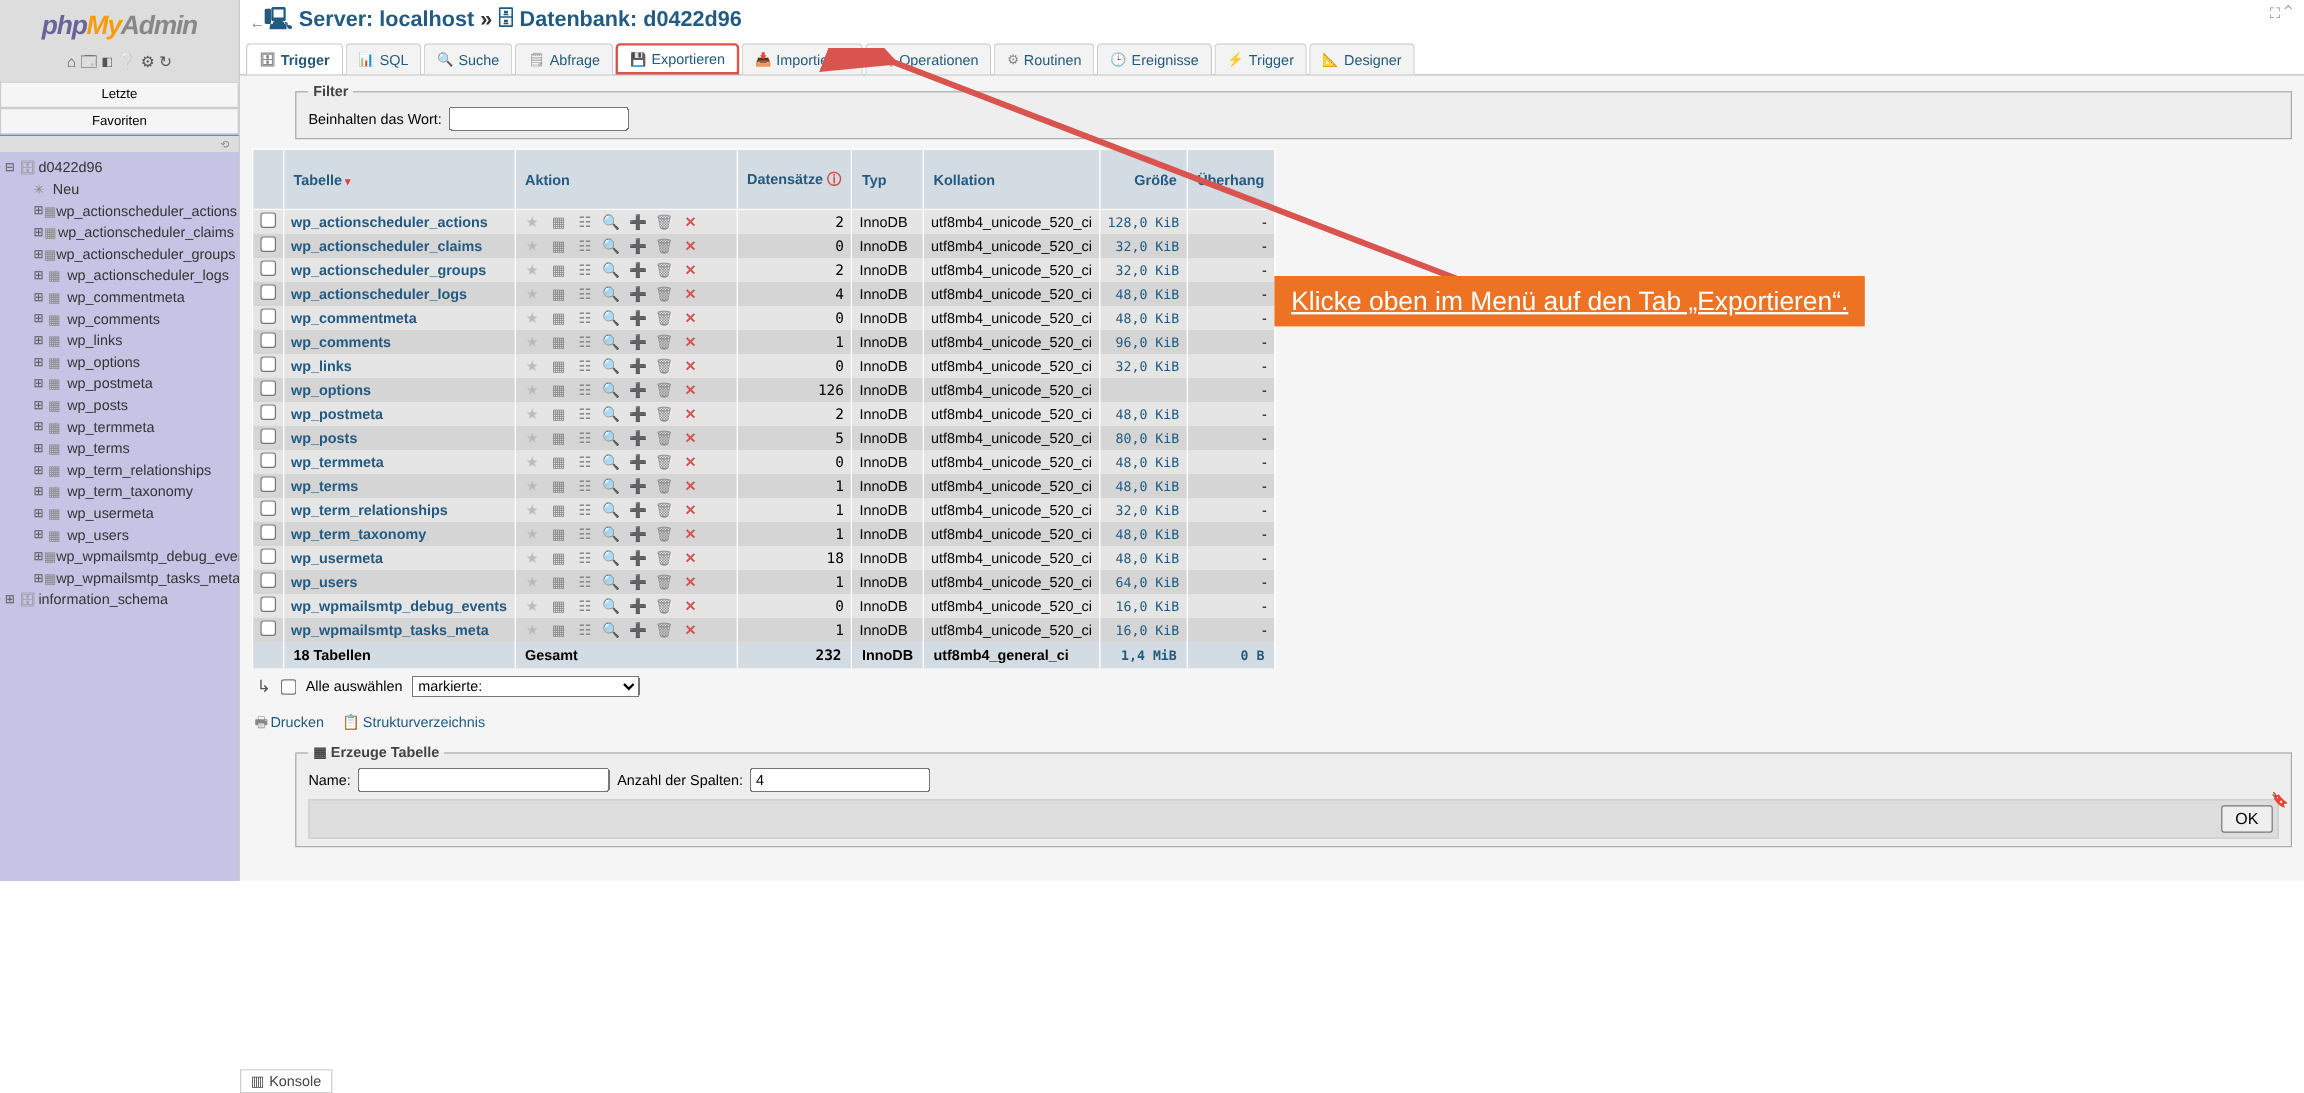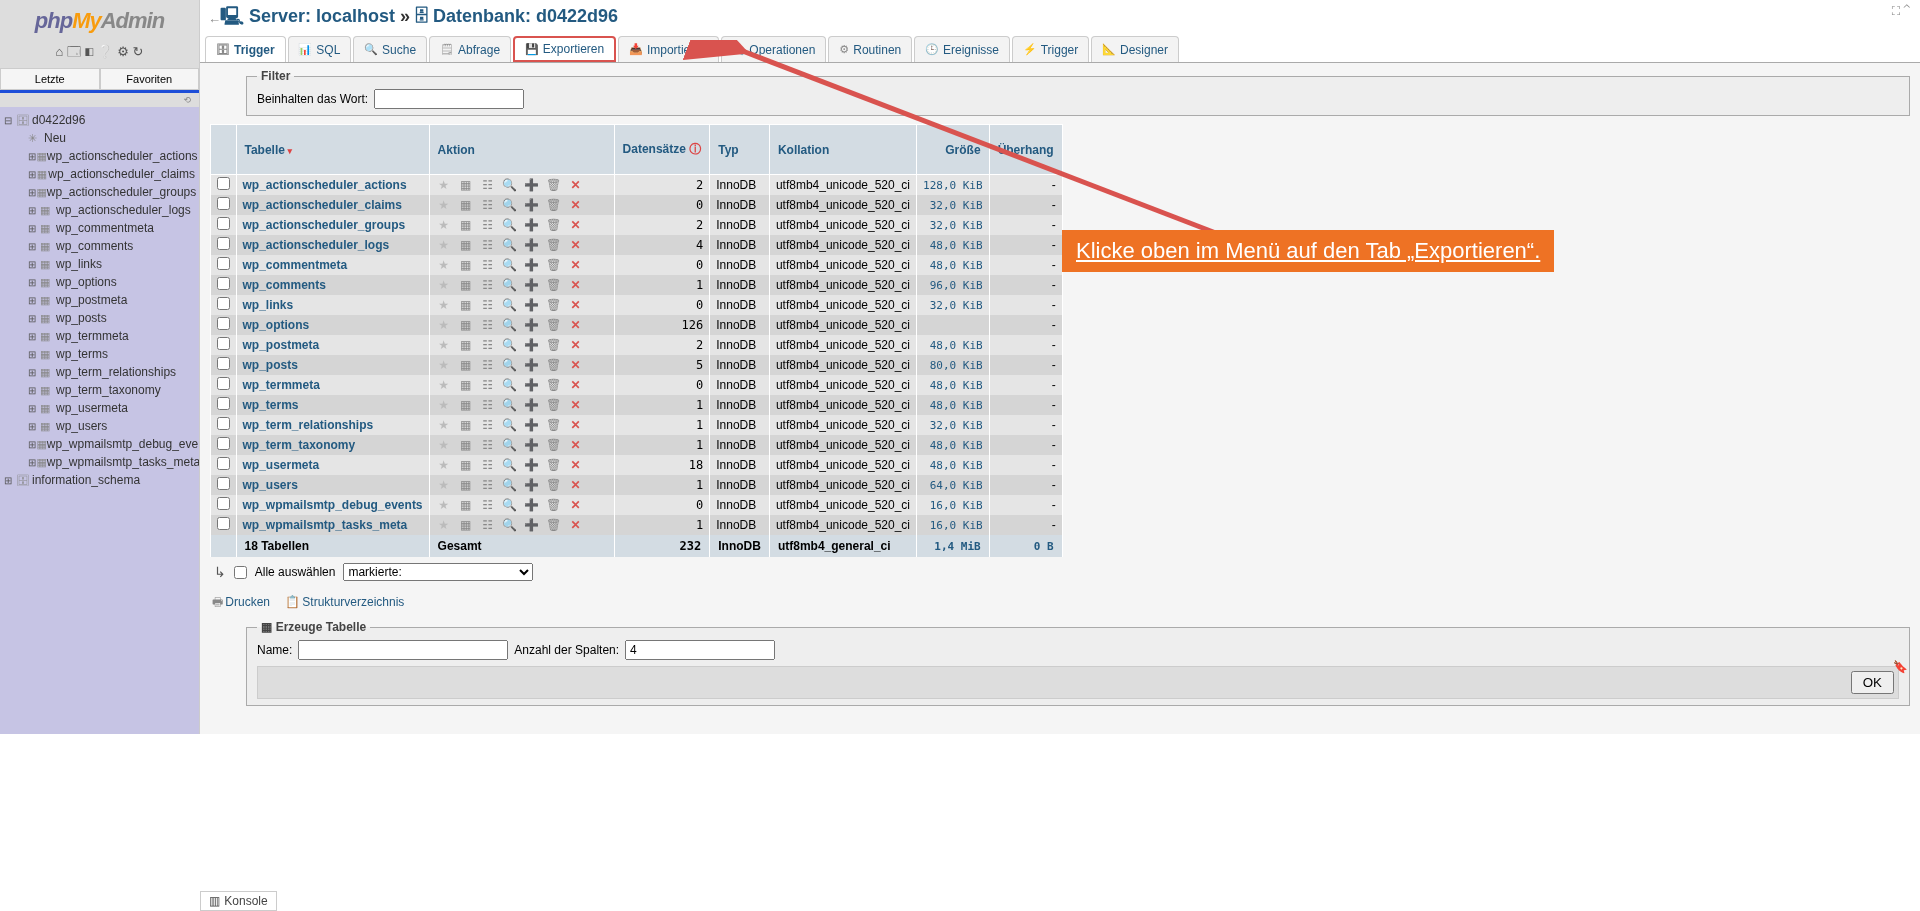--- a/index.html
+++ b/index.html
@@ -2,21 +2,21 @@
 <html><head>
 <meta charset="utf-8">
 <style>
 * { box-sizing: border-box; margin: 0; padding: 0; }
 body { font-family: sans-serif; font-size: 12px; background: #fff; }
 .layout { display: flex; height: 734px; }
 .sidebar { width: 200px; background: #ddd; border-right: 1px solid #ccc; display: flex; flex-direction: column; }
 .logo { text-align: center; padding: 8px 4px 4px; font-size: 22px; font-weight: bold; font-style: italic; letter-spacing: -1px; }
 .logo .p1 { color: #666699; } .logo .p2 { color: #f89c0e; } .logo .p3 { color: #888; }
 .nav-icons { text-align: center; padding: 4px; font-size: 13px; color: #555; }
-.nav-tabs { display: flex; border-bottom: 3px solid #1d4ed8; }
+.nav-tabs { display: flex; border-bottom: 1px solid #1d4ed8; flex-direction: column; }
 .nav-tabs div { flex: 1; text-align: center; padding: 4px; background: #f5f5f5; border: 1px solid #ccc; font-size: 11px; cursor: pointer; }
 .collapse-icon { text-align: right; padding: 2px 8px; font-size: 9px; color: #888; }
 .tree { flex: 1; background: #c6c4e4; overflow-y: auto; font-size: 12px; padding: 4px 0; }
 .tree-node { display: flex; align-items: center; padding: 2px 4px; white-space: nowrap; cursor: pointer; }
 .tree-node.l0 { padding-left: 4px; } .tree-node.l1 { padding-left: 16px; }
 .tree-node.l2 { padding-left: 28px; } .tree-node.newitem { color: #235a81; }
 .tree .tree-node span:last-child { color: #333; }
 .tree-node .exp { width: 12px; color: #555; font-size: 10px; }
 .tree-node .ico { width: 16px; font-size: 11px; color: #888; }
 

